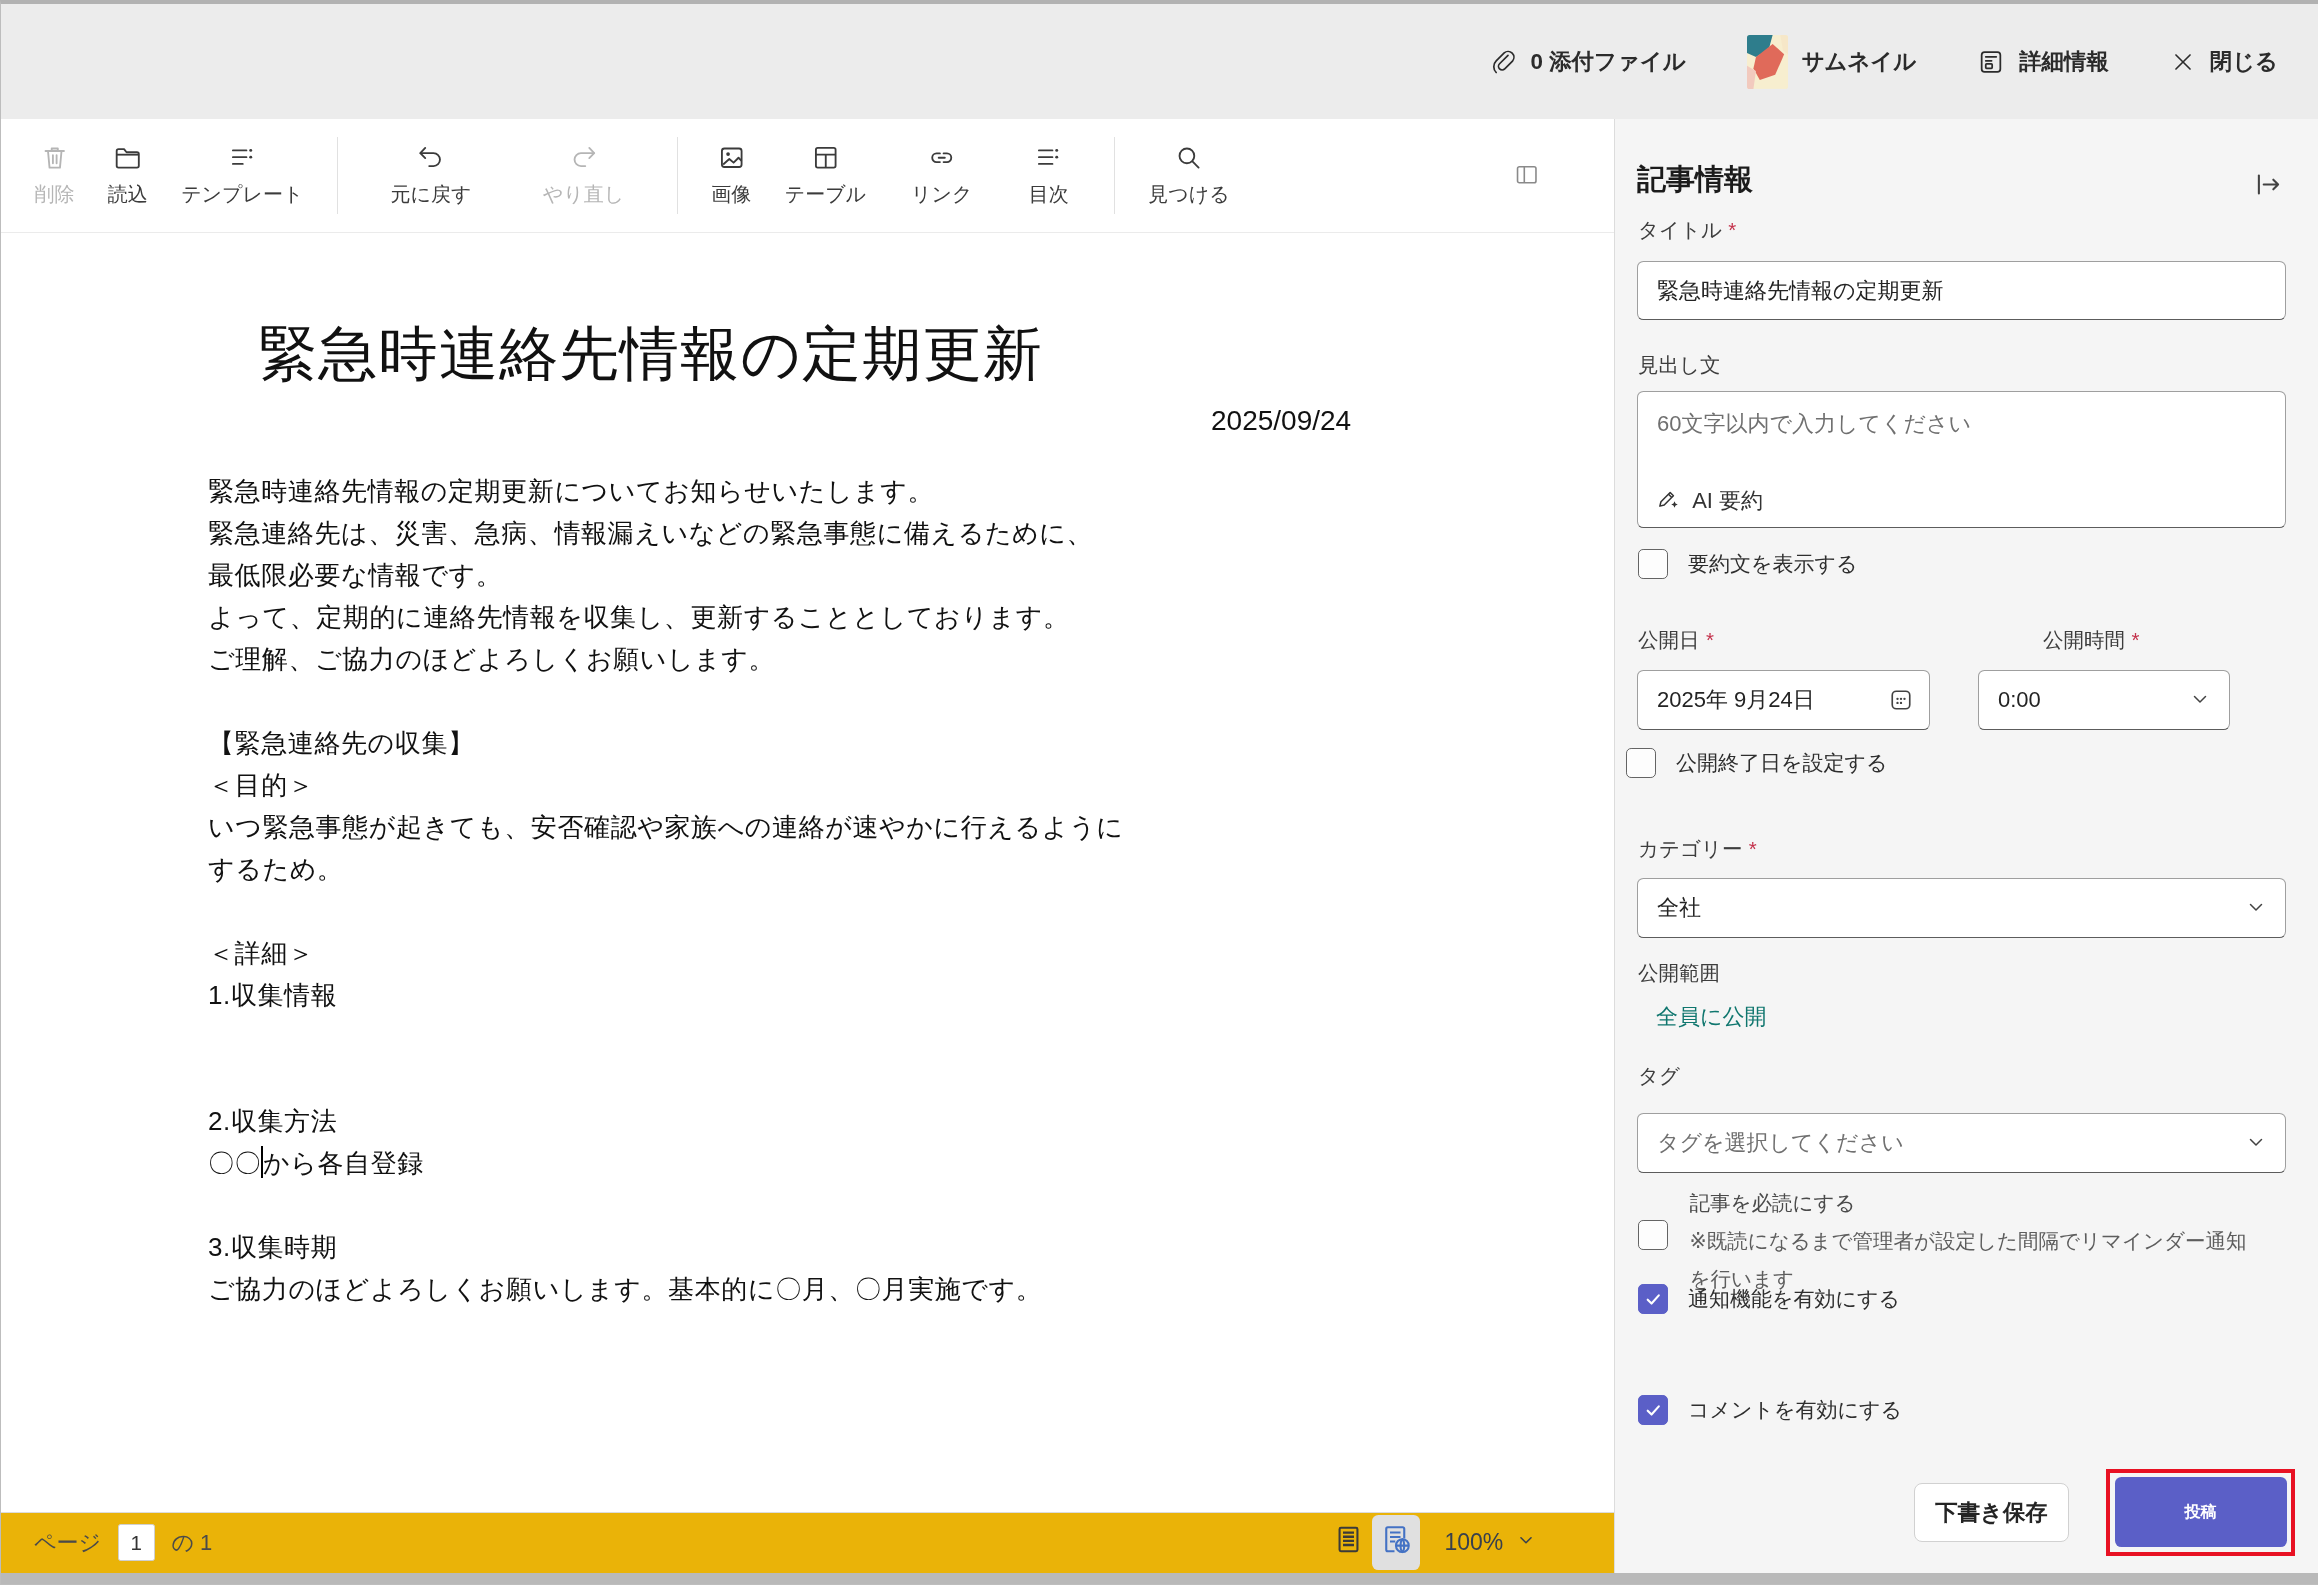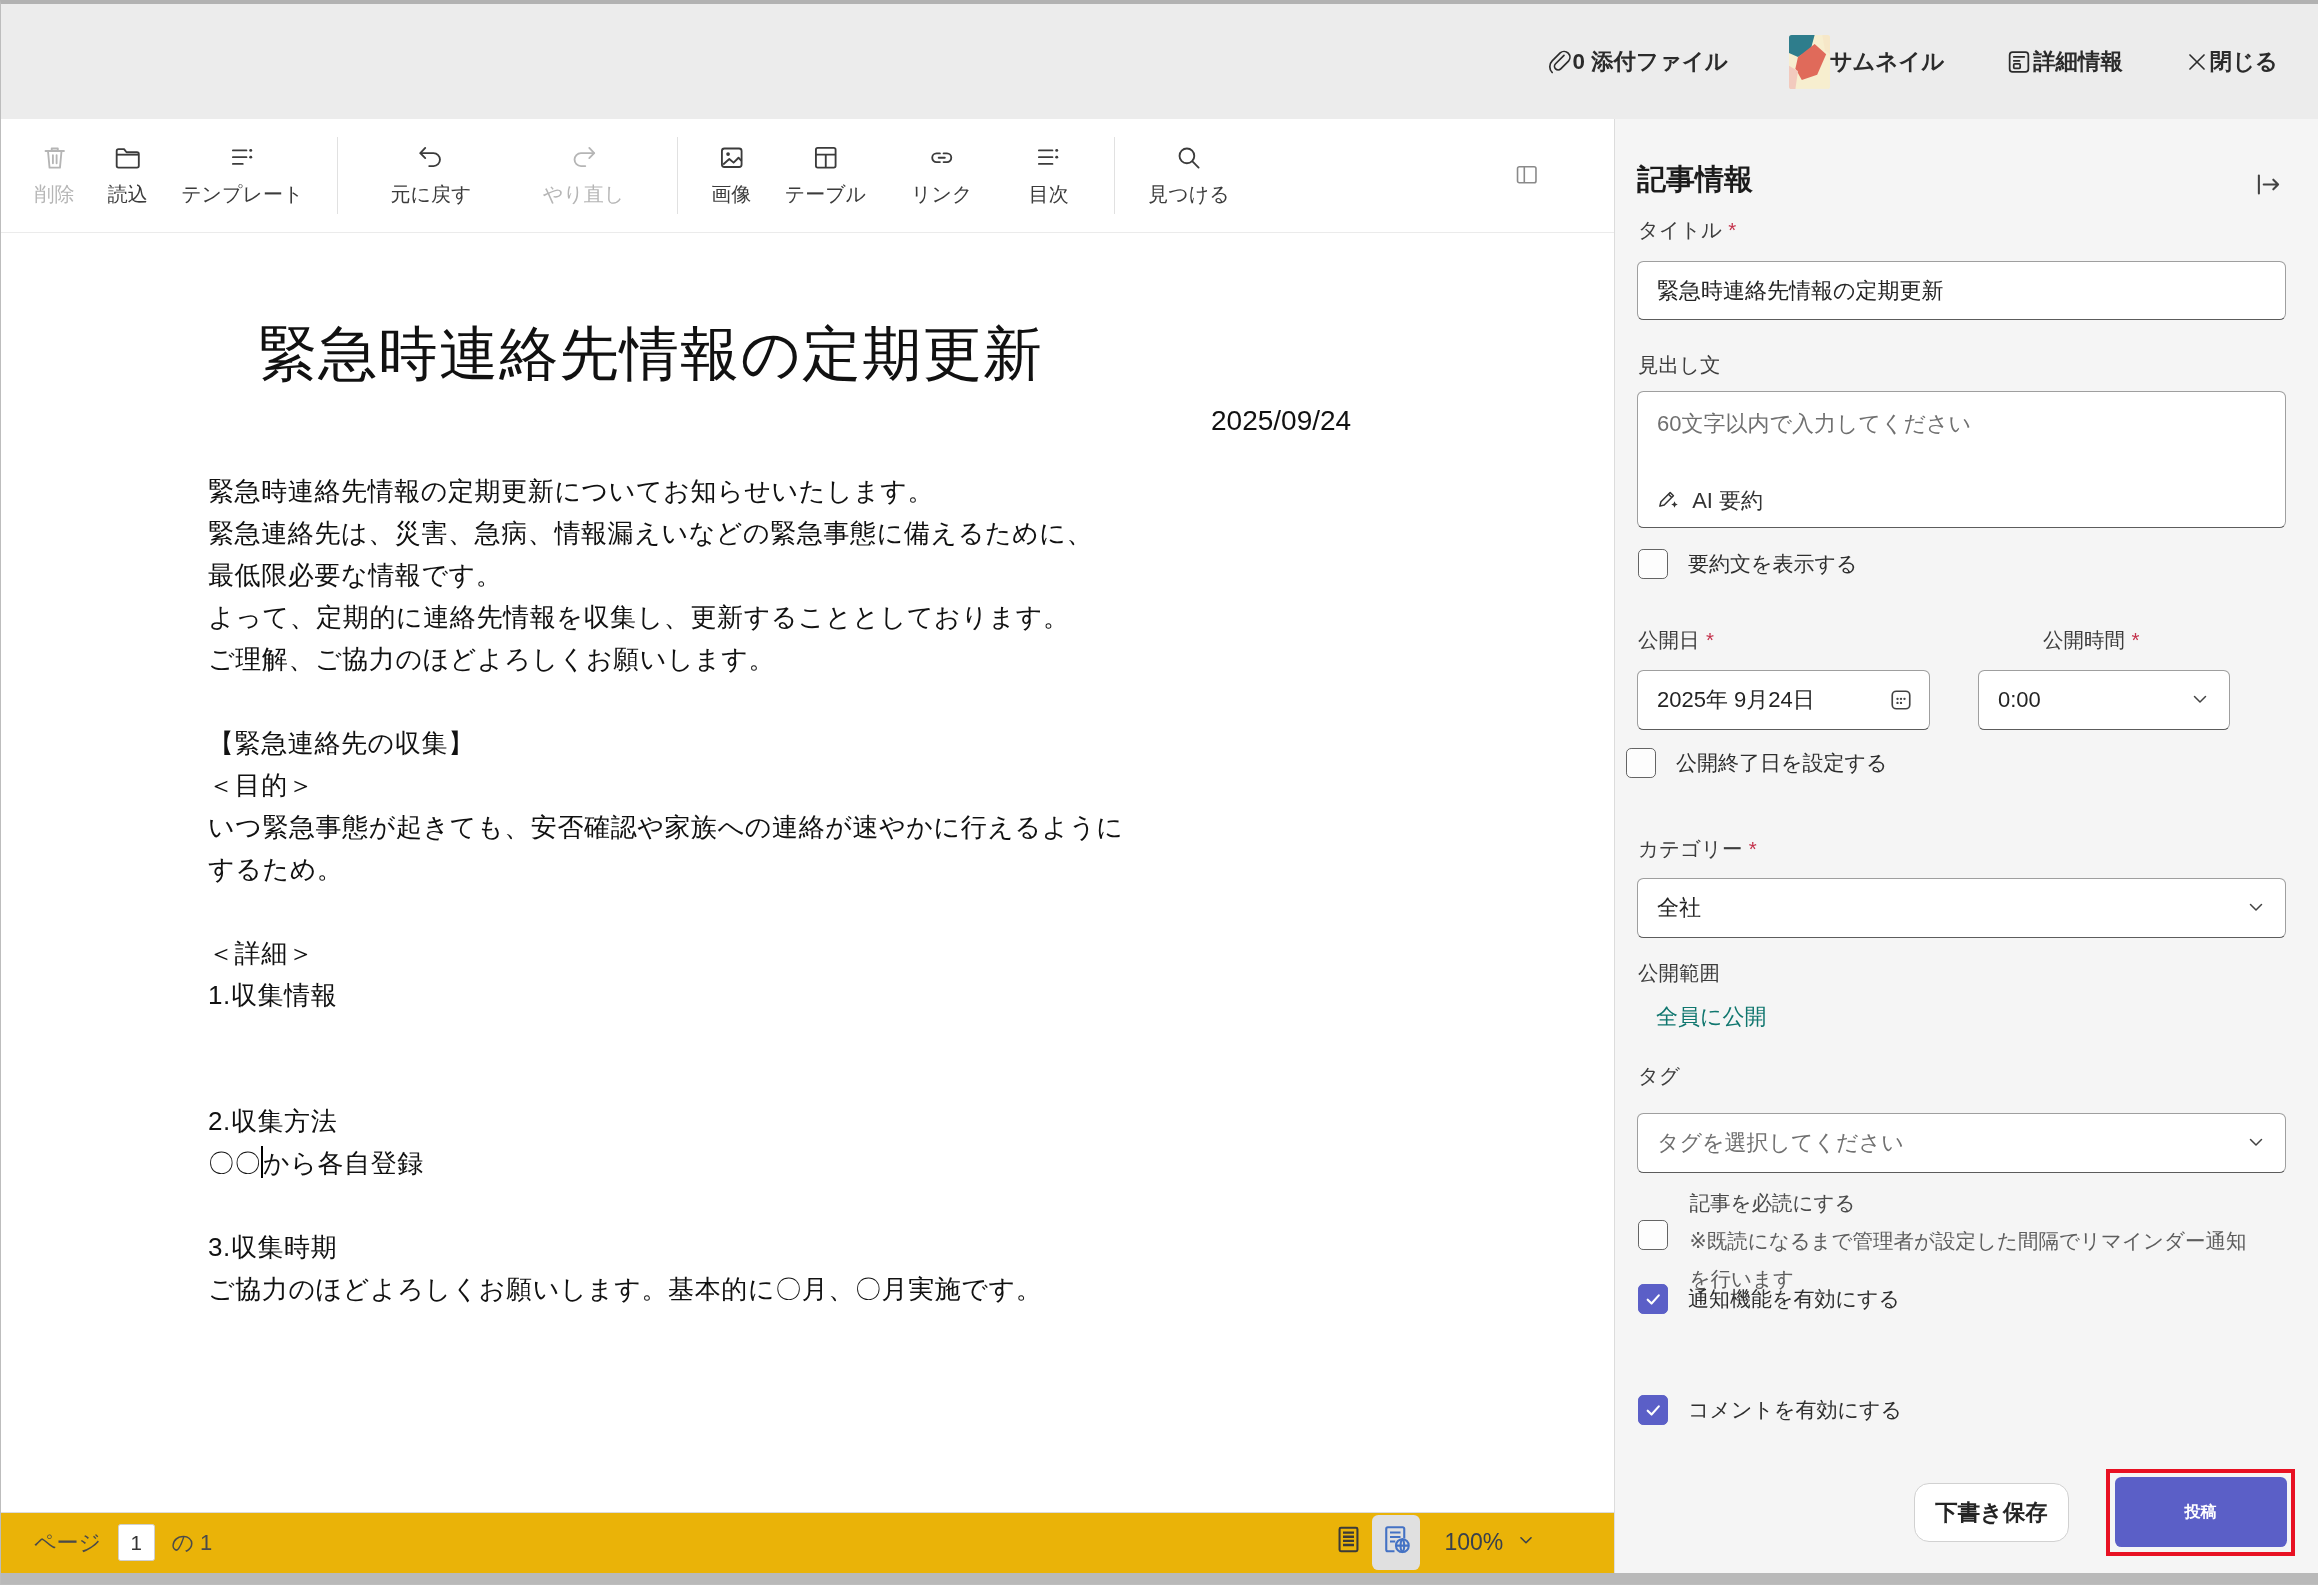--- a/index.html
+++ b/index.html
@@ -10,21 +10,21 @@
     border:1.9px solid #bdbdbd;border-top:4.5px solid #b2b2b2;
     font-family:"Liberation Sans","DejaVu Sans",sans-serif;
     color:#242424;
   }
   
   .topbar{
     position:absolute;left:0;right:0;top:0;height:115px;
     background:#ececec;display:flex;align-items:center;justify-content:flex-end;
     gap:61px;padding-right:40px;
   }
-  .topbar-item{display:flex;align-items:center;font-size:22.4px;font-weight:600;color:#2b2b2b;cursor:pointer;}
+  .topbar-item{display:flex;align-items:center;gap:14px;font-size:22.4px;font-weight:600;color:#2b2b2b;cursor:pointer;}
   .topbar-item svg{display:block;}
   .thumb-img{width:41px;height:54px;border-radius:2.6px;overflow:hidden;display:block;}
   
   .main{position:absolute;left:0;right:0;top:115px;bottom:11.5px;display:flex;}
   .editor{flex:1 1 auto;display:flex;flex-direction:column;background:#fff;min-width:0;}
   .v-divider{width:1.3px;background:#dcdcdc;}
   
   .toolbar{
     height:114px;background:#fff;border-bottom:1.3px solid #ebebeb;
     display:flex;align-items:center;padding:0 16.7px;flex:0 0 auto;
@@ -83,21 +83,21 @@
   .sel-text{position:absolute;left:19px;top:50%;transform:translateY(-50%);font-size:22px;color:#242424;white-space:nowrap;}
   .sel-text.ph{color:#707070;}
   .sel-chev{position:absolute;right:16.7px;top:50%;transform:translateY(-50%);color:#424242;}
   .cal-btn{position:absolute;right:14px;top:50%;transform:translateY(-50%);color:#424242;cursor:pointer;display:flex;}
   .scope-value{position:absolute;left:41px;font-size:22px;color:#0f766e;}
   .mustread{position:absolute;left:23px;top:1065px;display:flex;gap:22px;align-items:flex-start;color:#5d5d5d;}
   .mustread .cb{margin-top:36px;}
   .mustread .lines{font-size:20.5px;line-height:38px;}
   .panel-buttons{position:absolute;right:23px;bottom:16.7px;display:flex;align-items:center;gap:37px;}
   .btn-draft{
-    width:155px;height:59px;background:#fff;border:1.3px solid #d1d1d1;border-radius:15px;
+    width:155px;height:59px;background:#fff;border:1.3px solid #d1d1d1;border-radius:8px;
     font-size:22.4px;font-weight:600;color:#242424;font-family:inherit;cursor:pointer;
   }
   .annotation{border:4.5px solid #e81123;padding:4.5px;}
   .btn-post{
     width:172px;height:70px;background:#5b5fc7;border:none;border-radius:6.4px;
     font-size:16px;font-weight:600;color:#ffffff;font-family:inherit;cursor:pointer;display:block;
   }
   
   .bottom-strip{position:absolute;left:0;right:0;bottom:0;height:11.5px;background:#b9b9b9;}
   svg{flex:0 0 auto;}

